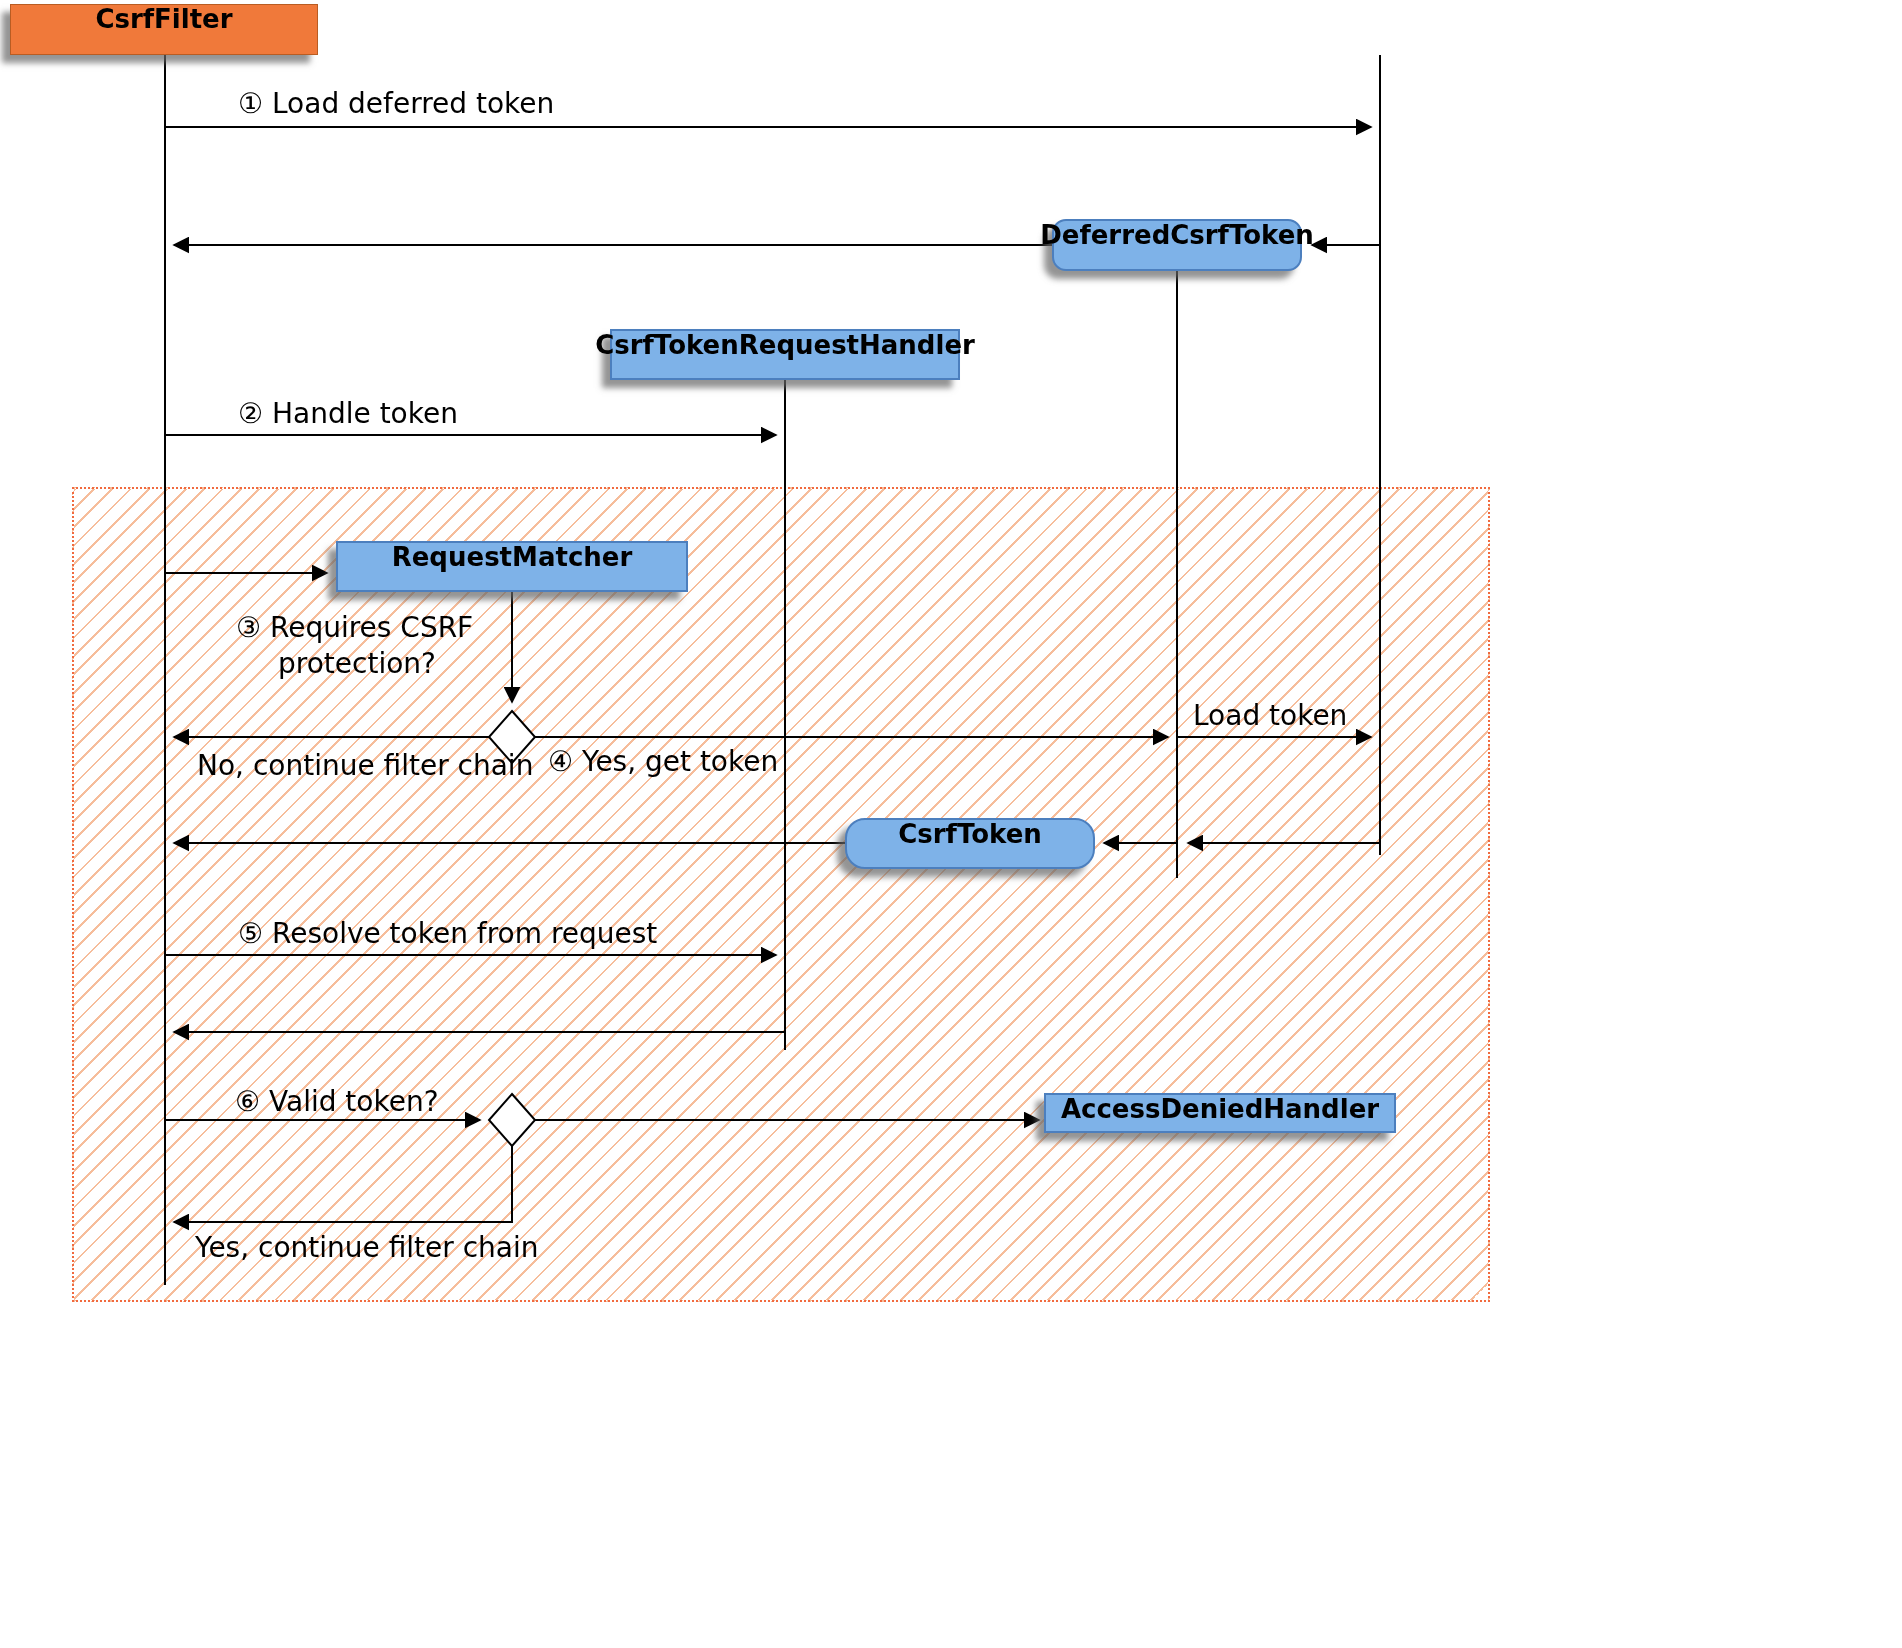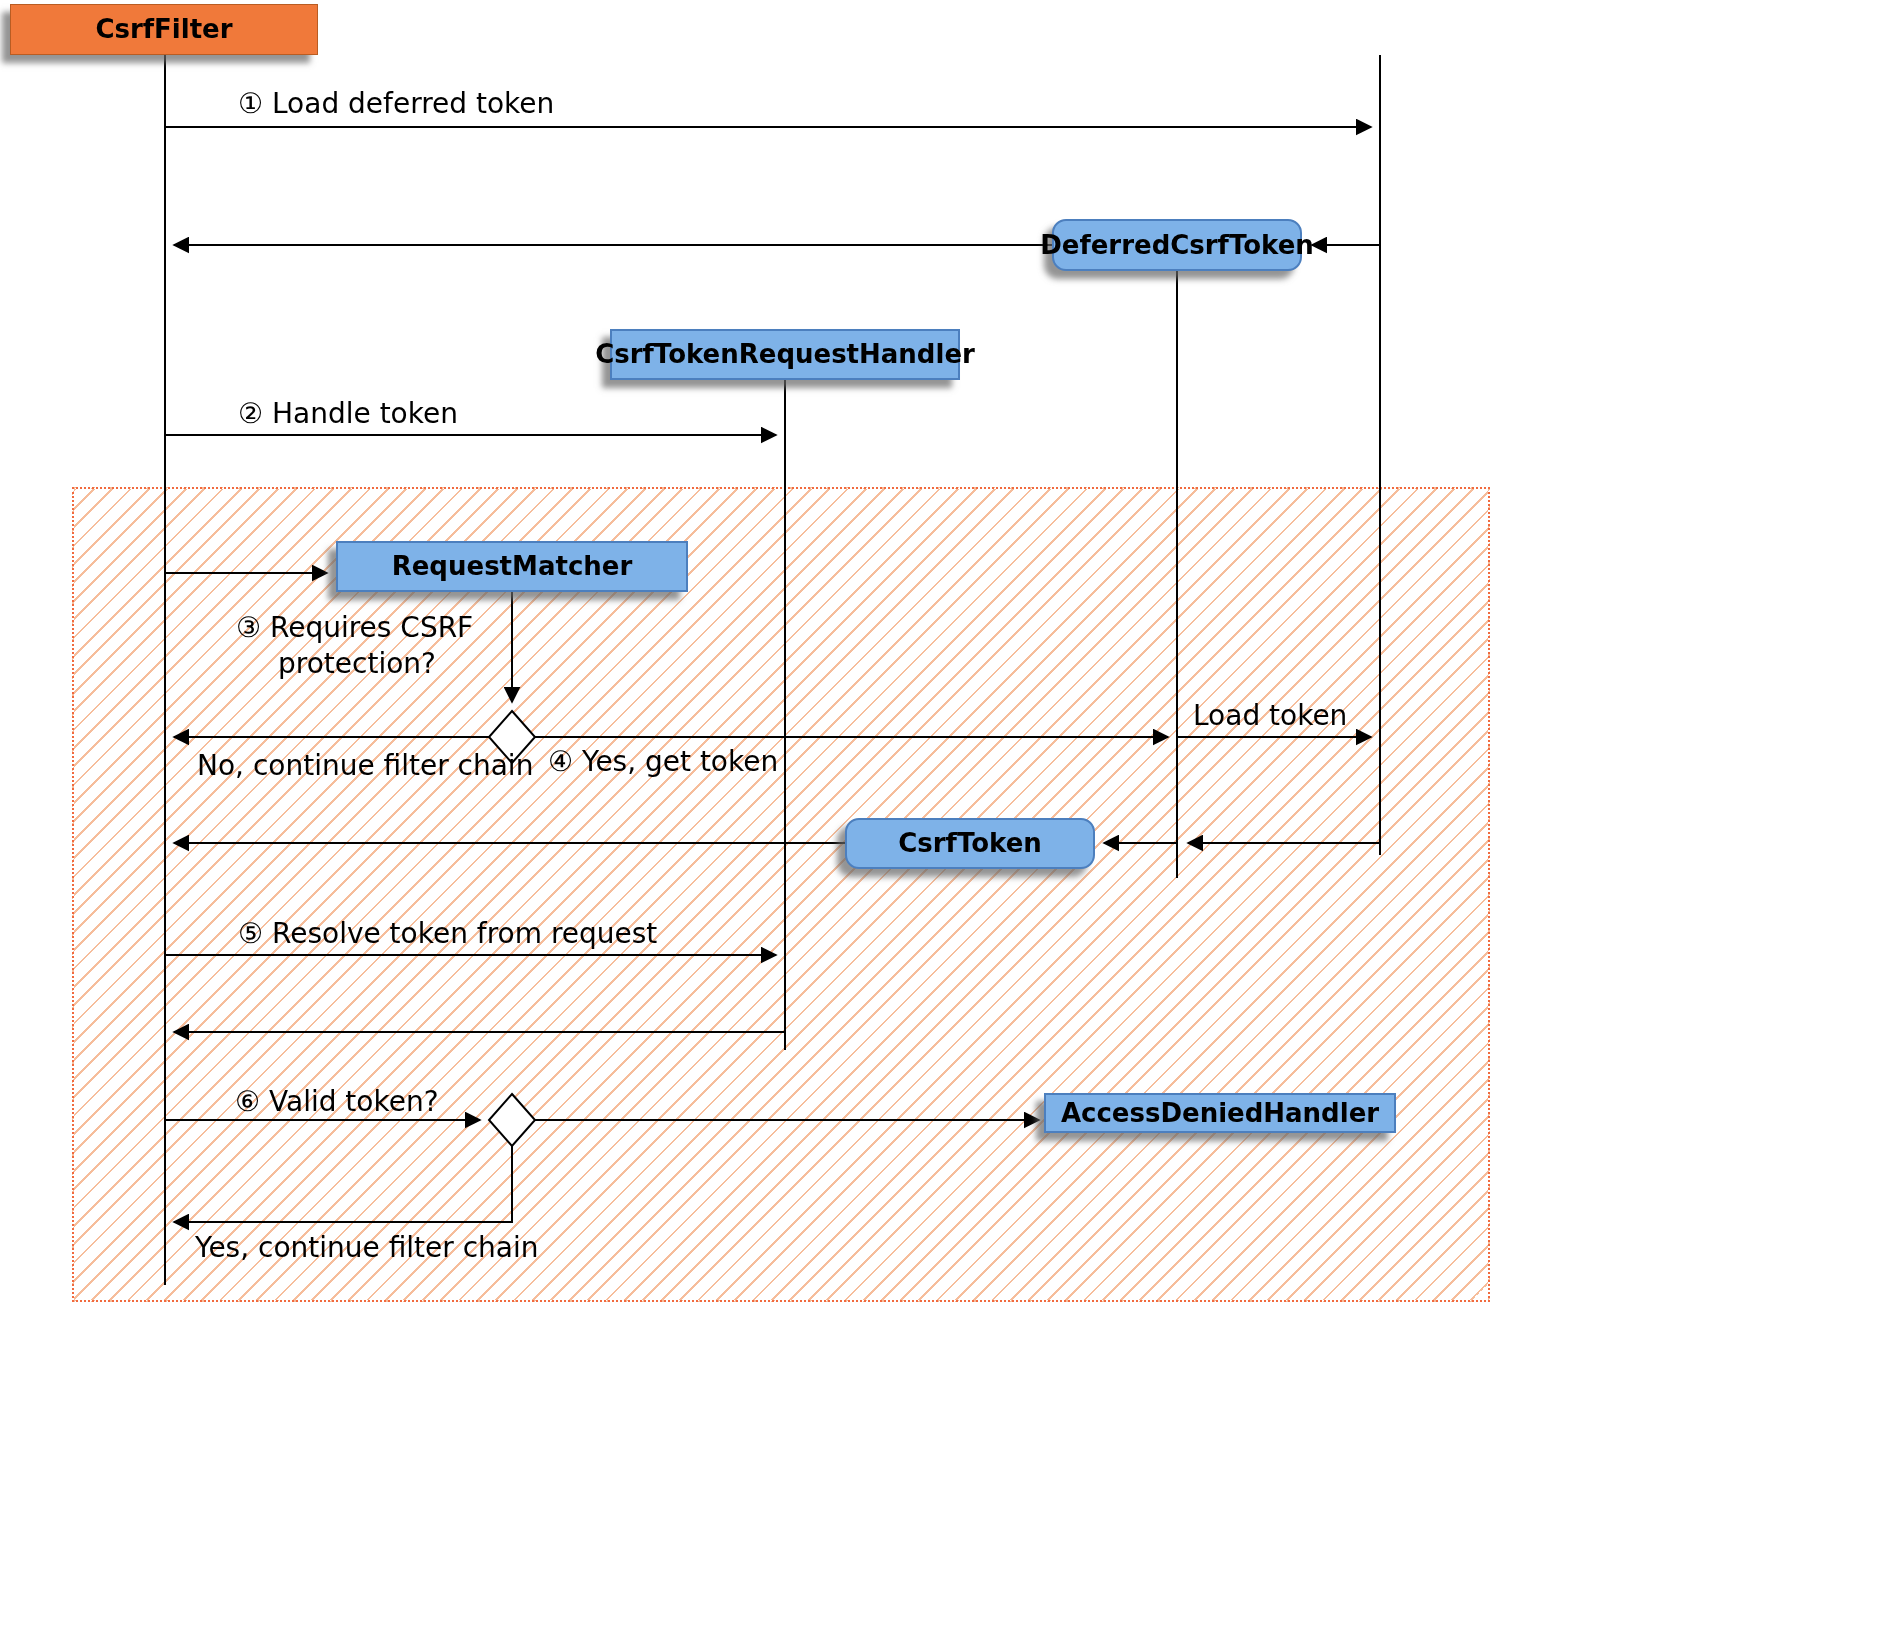--- a/index.html
+++ b/index.html
@@ -27,21 +27,21 @@
       transparent 2px,
       transparent 13px
     );
     z-index:1;
   }
   svg.wires {
     position:absolute; left:0; top:0; z-index:2;
   }
   .node {
     position:absolute; z-index:3;
-    display:flex; align-items:center; justify-content:center;
+    display:flex; align-items:flex-start; justify-content:center;
     font-weight:bold; font-size:26px; line-height:1.1;
     text-align:center;
     box-shadow:-8px 8px 6px rgba(102,102,102,0.7);
   }
   .node-orange {
     background: var(--actor-orange, #F0793A);
     border:1px solid #b95c22;
   }
   .node-blue {
     background: var(--node-blue, #7EB2E8);
@@ -114,21 +114,21 @@
   </div>
 
   <div class="node node-blue" style="left:610px; top:329px; width:350px; height:51px;">
     <span>CsrfTokenRequestHandler</span>
   </div>
 
   <div class="node node-blue" style="left:336px; top:541px; width:352px; height:51px;">
     <span>RequestMatcher</span>
   </div>
 
-  <div class="node node-blue node-rounded" style="left:845px; top:818px; width:250px; height:51px;">
+  <div class="node node-blue node-rounded" style="left:845px; top:818px; width:250px; height:51px;border-radius:20px;">
     <span>CsrfToken</span>
   </div>
 
   <div class="node node-blue" style="left:1044px; top:1093px; width:352px; height:40px;">
     <span>AccessDeniedHandler</span>
   </div>
 
   <div class="label" style="left:238px; top:86px;">① Load deferred token</div>
 
   <div class="label" style="left:238px; top:396px;text-align:right;">② Handle token</div>

